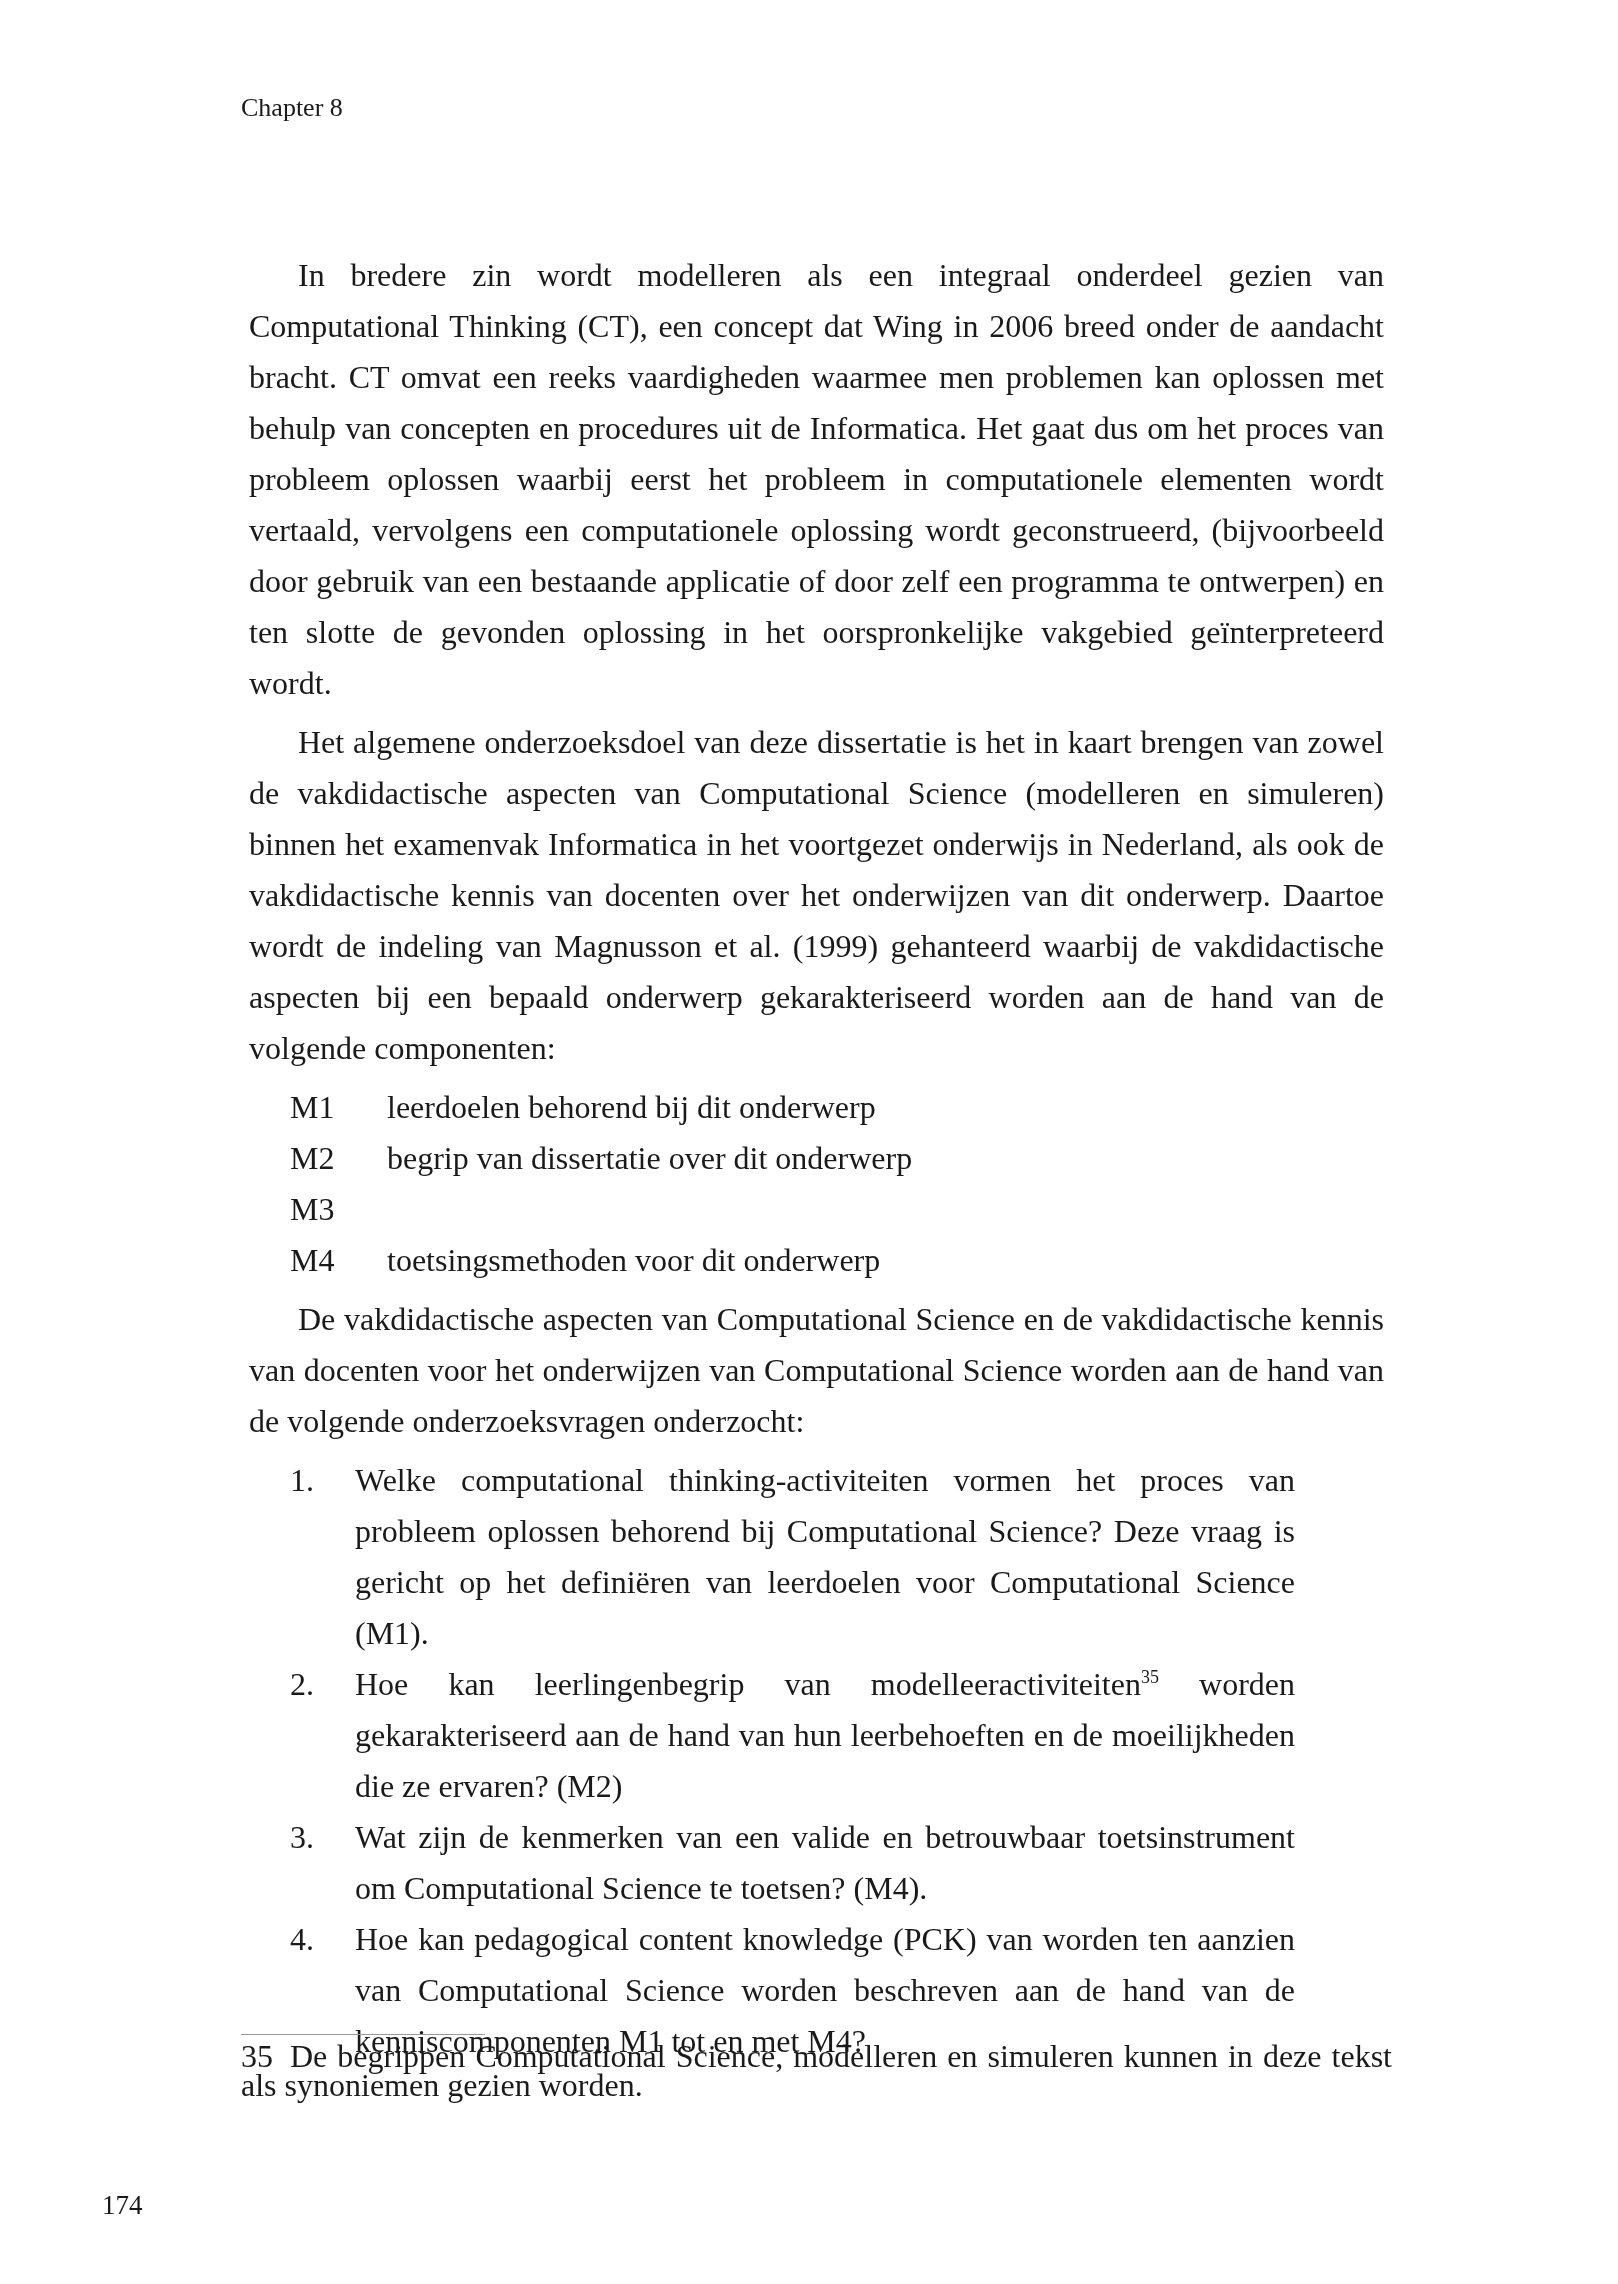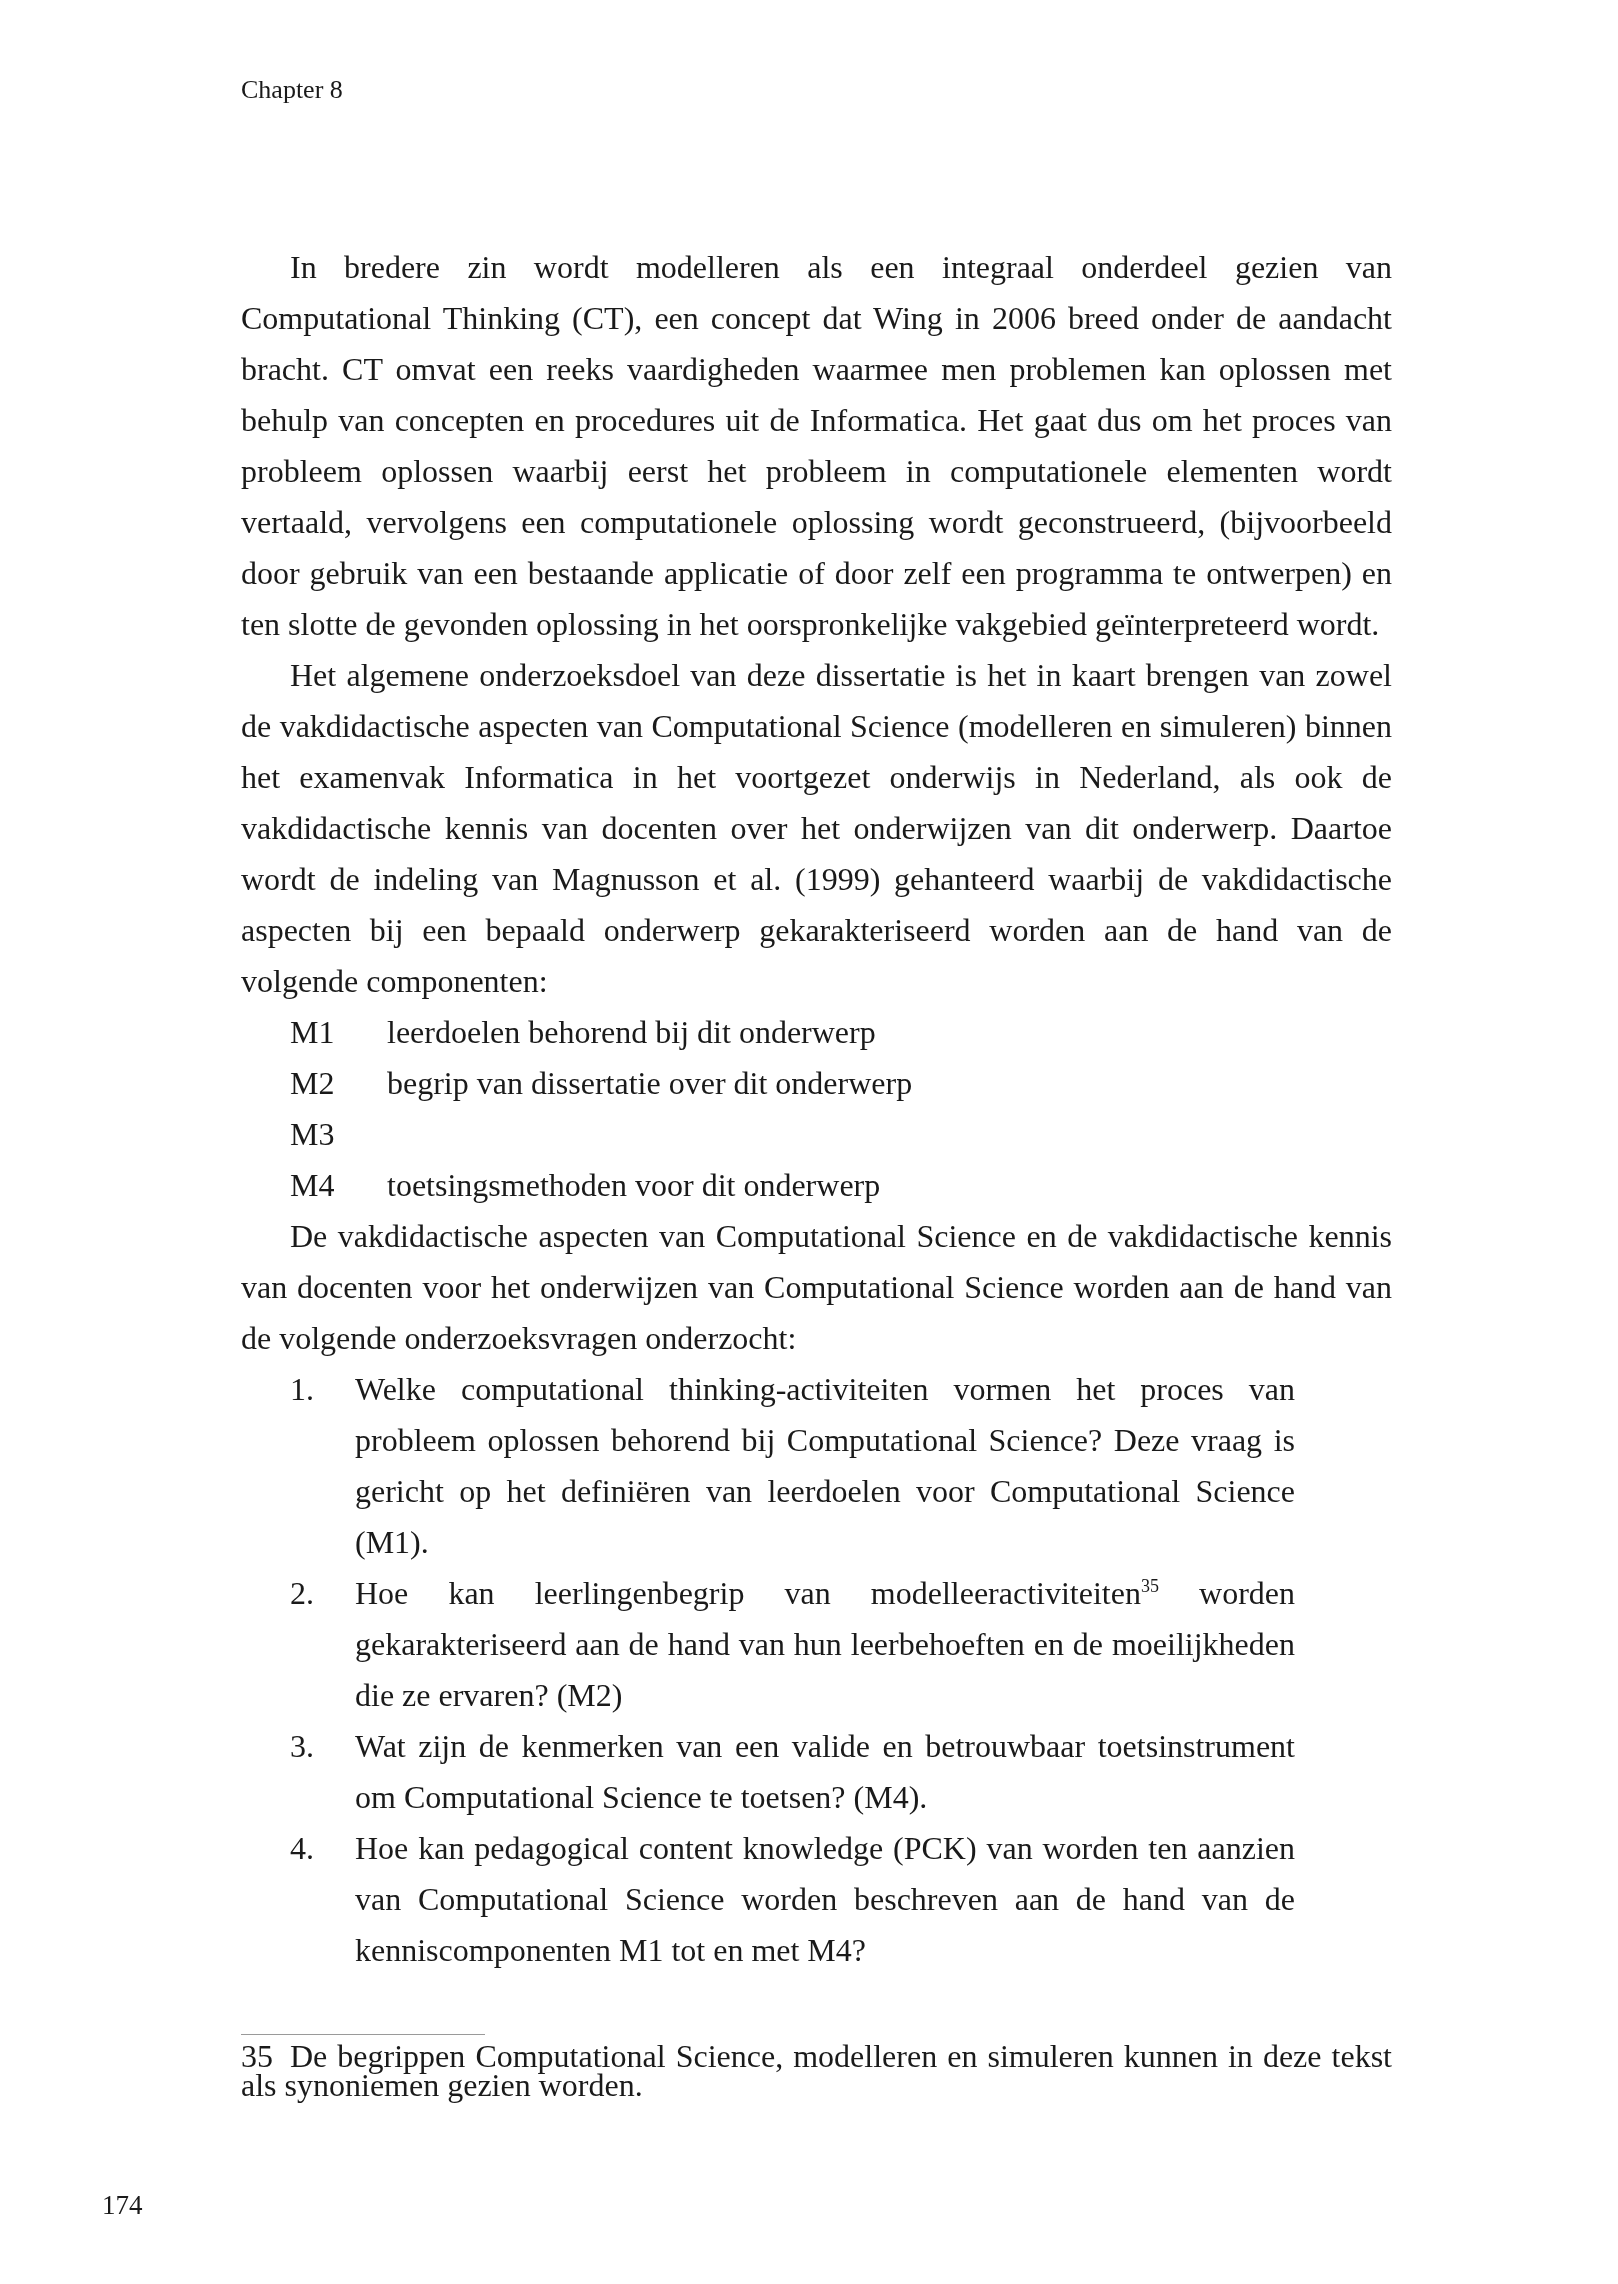--- a/index.html
+++ b/index.html
@@ -1,21 +1,21 @@
 <!DOCTYPE html>
 <html style="font-size:12px"><head>
 <meta charset="utf-8">
 <style>
   html, body { margin: 0; padding: 0; background: #ffffff; }
   body { width: 1619px; height: 2284px; position: relative; overflow: hidden;
          font-family: "Liberation Serif", "DejaVu Serif", serif; color: #1a1a1a; }
-  .running-head { position: absolute; left: 241px; top: 75px; font-size: 26px; }
+  .running-head { position: absolute; left: 241px; top: 93px; font-size: 26px; }
   .body { position: absolute; left: 241px; top: 242px; width: 1151px;
           font-size: 32px; line-height: 51px; }
-  .para { margin: 0; text-align: justify; text-indent: 49px; }
+  .para { margin: 8px; text-align: justify; text-indent: 49px; }
   .mlist { margin: 0; padding: 0; list-style: none; }
   .mlist li { display: flex; padding-left: 49px; }
   .mlist .code { width: 97px; flex: none; }
   .qlist { margin: 0; padding: 0; list-style: none; width: 1054px; }
   .qlist li { display: flex; padding-left: 49px; }
   .qlist .num { width: 49px; flex: none; }
   .qlist .txt { flex: 1; text-align: justify; margin-left: 16px; }
   sup { font-size: 18px; line-height: 0; vertical-align: 12px; }
   .fn-rule { position: absolute; left: 241px; top: 2034px; width: 244px; height: 0;
              border-top: 1.1px solid #9a9a9a; }

